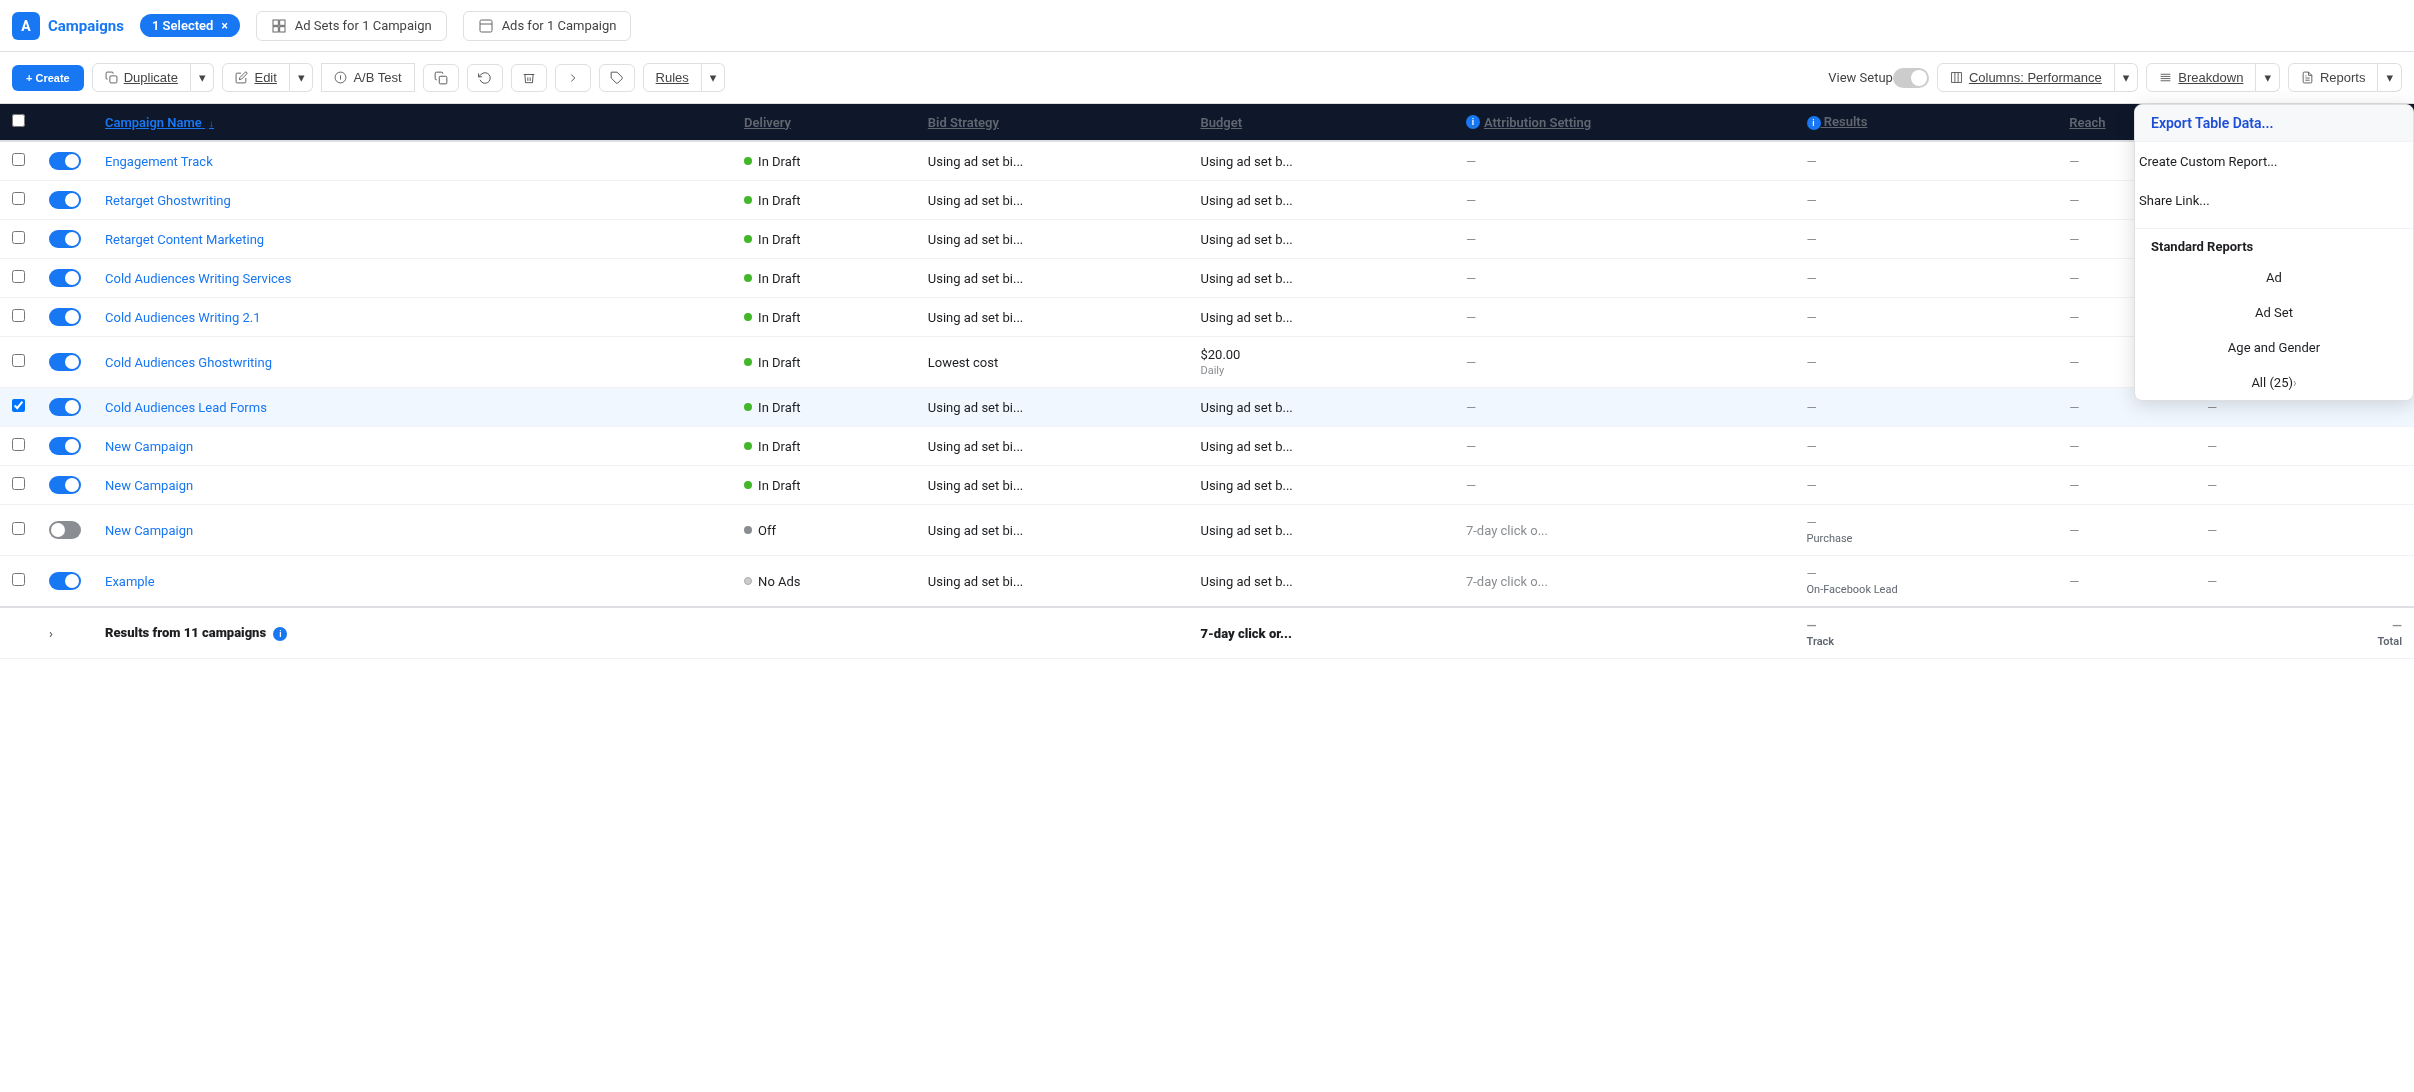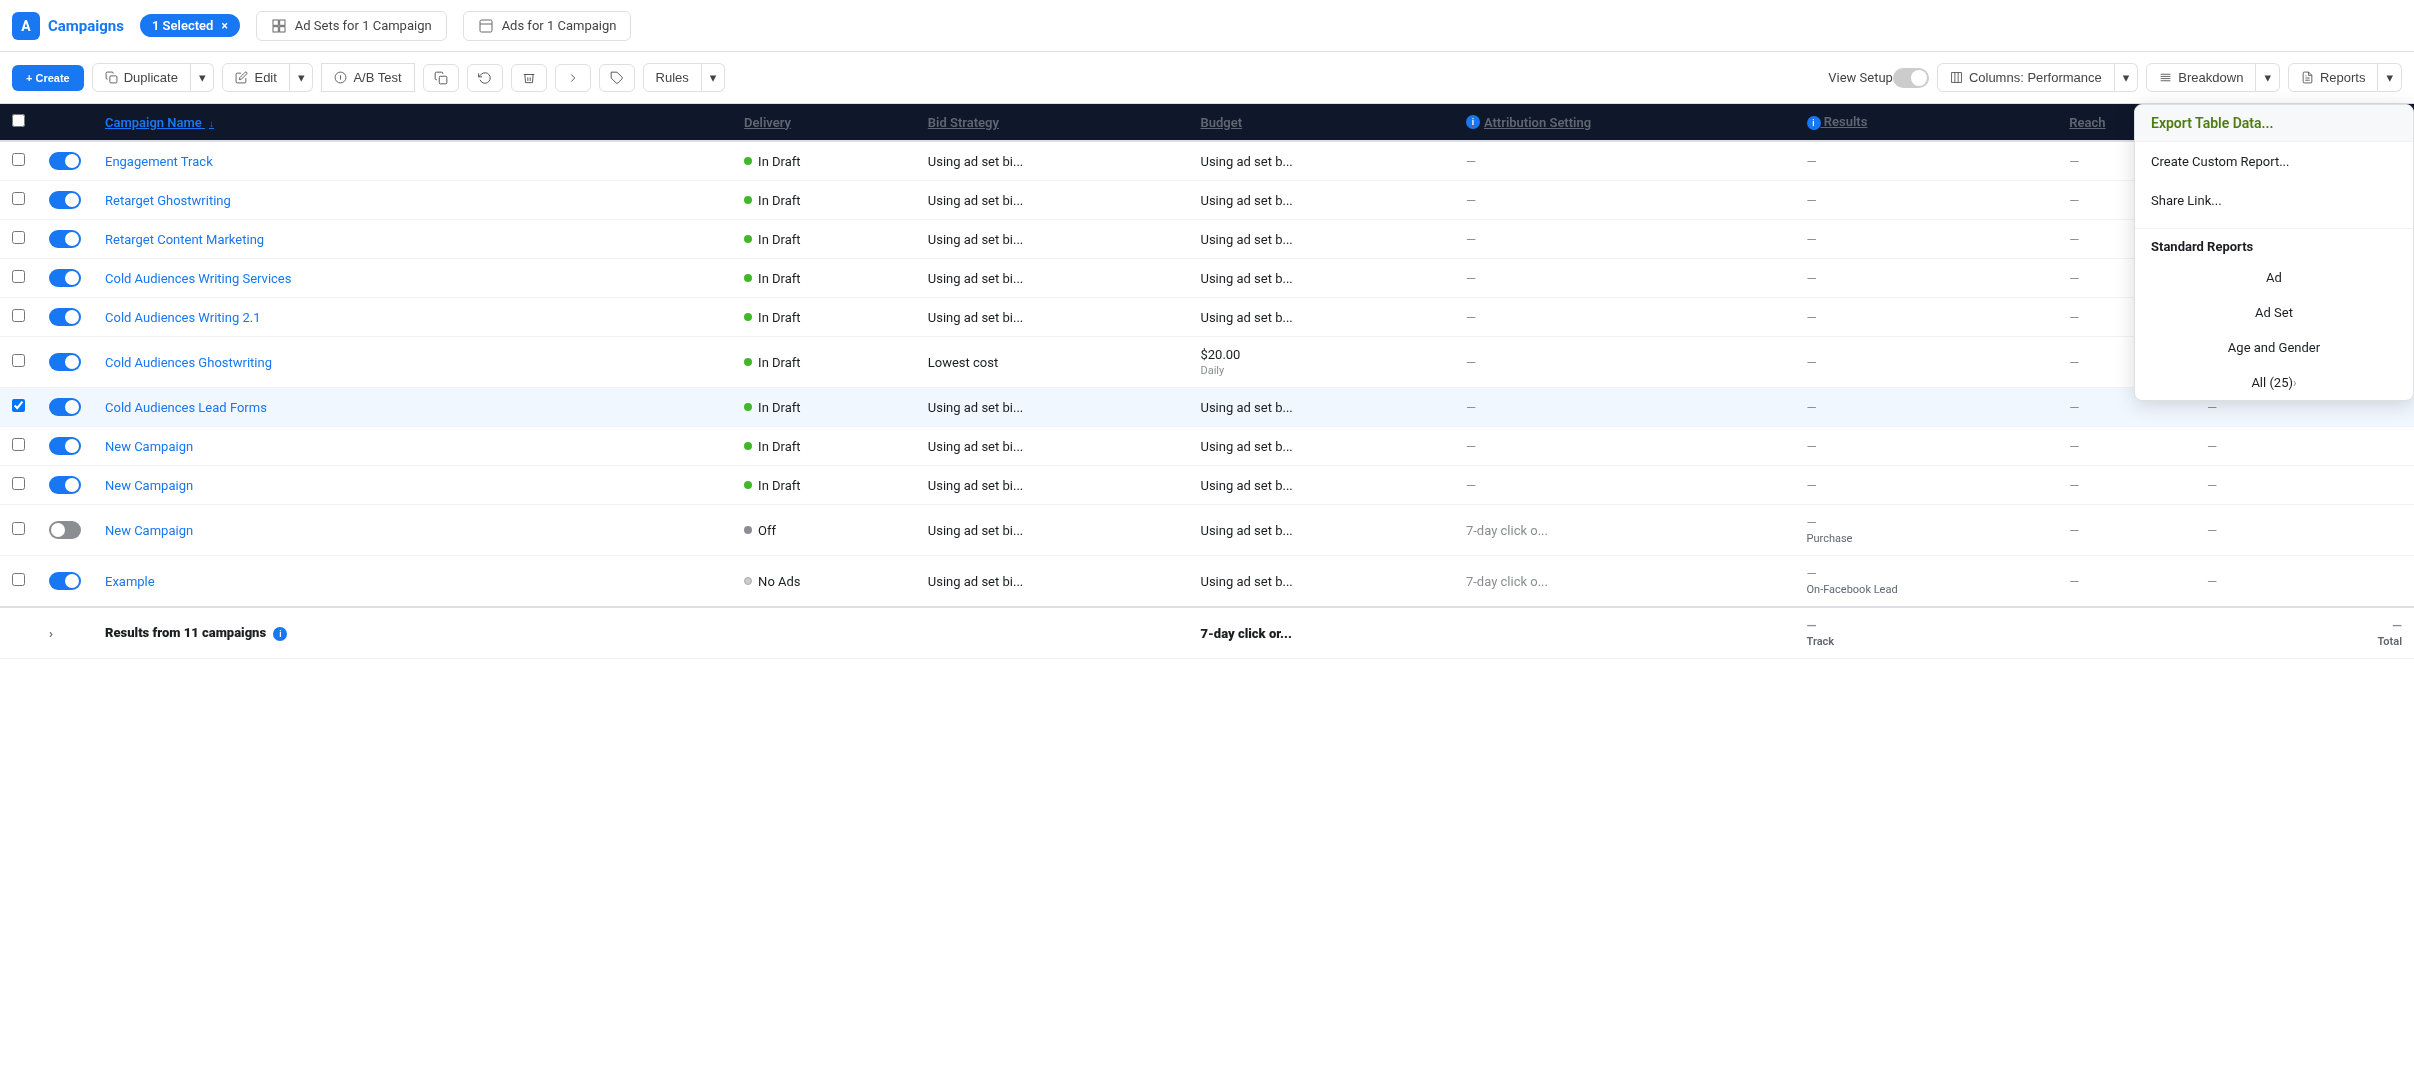--- a/index.html
+++ b/index.html
@@ -39,21 +39,21 @@
       display: flex; align-items: center; gap: 6px;
     }
     .btn-group {
       display: flex; align-items: center;
     }
     .btn {
       background: #fff; border: 1px solid #dddfe2; color: #444;
       padding: 6px 12px; font-size: 13px; cursor: pointer;
       display: flex; align-items: center; gap: 6px;
     }
-    .btn:first-child { border-radius: 6px 0 0 6px; }
+    .btn:first-child { border-radius: 6px 0 0 6px; text-decoration: underline; }
     .btn-caret {
       background: #fff; border: 1px solid #dddfe2; border-left: none; color: #444;
       padding: 6px 8px; font-size: 13px; cursor: pointer; border-radius: 0 6px 6px 0;
     }
     .btn-icon {
       background: #fff; border: 1px solid #dddfe2; color: #444;
       padding: 6px 10px; font-size: 13px; cursor: pointer; border-radius: 6px;
       display: flex; align-items: center;
     }
     .toolbar-spacer { flex: 1; }
@@ -120,25 +120,25 @@
     .attribution-header { display: flex; align-items: center; gap: 4px; }
 
     
     .dropdown-overlay {
       position: fixed; top: 104px; right: 0; width: 280px;
       background: #fff; border: 1px solid #dddfe2; border-radius: 8px;
       box-shadow: 0 4px 20px rgba(0,0,0,0.15); z-index: 100; overflow: hidden;
     }
     .dropdown-top {
       padding: 10px 16px; border-bottom: 1px solid #f0f2f5;
-      font-weight: 600; font-size: 14px; color: #4d7c0f;
+      font-weight: 600; font-size: 14px; color: #1d4ed8;
       background: #f7f8fa;
     }
     .dropdown-item {
-      padding: 12px 16px; font-size: 13px; color: #1c1e21; cursor: pointer;
+      padding: 12px 4px; font-size: 13px; color: #1c1e21; cursor: pointer;
       display: flex; align-items: center; justify-content: space-between;
     }
     .dropdown-section-header {
       padding: 10px 16px 6px; font-size: 13px; font-weight: 700; color: #1c1e21;
       border-top: 1px solid #f0f2f5; margin-top: 8px;
     }
     .dropdown-item-indent {
       padding: 10px 16px; font-size: 13px; color: #1c1e21; cursor: pointer;
       display: flex; align-items: center; justify-content: center;
     }

